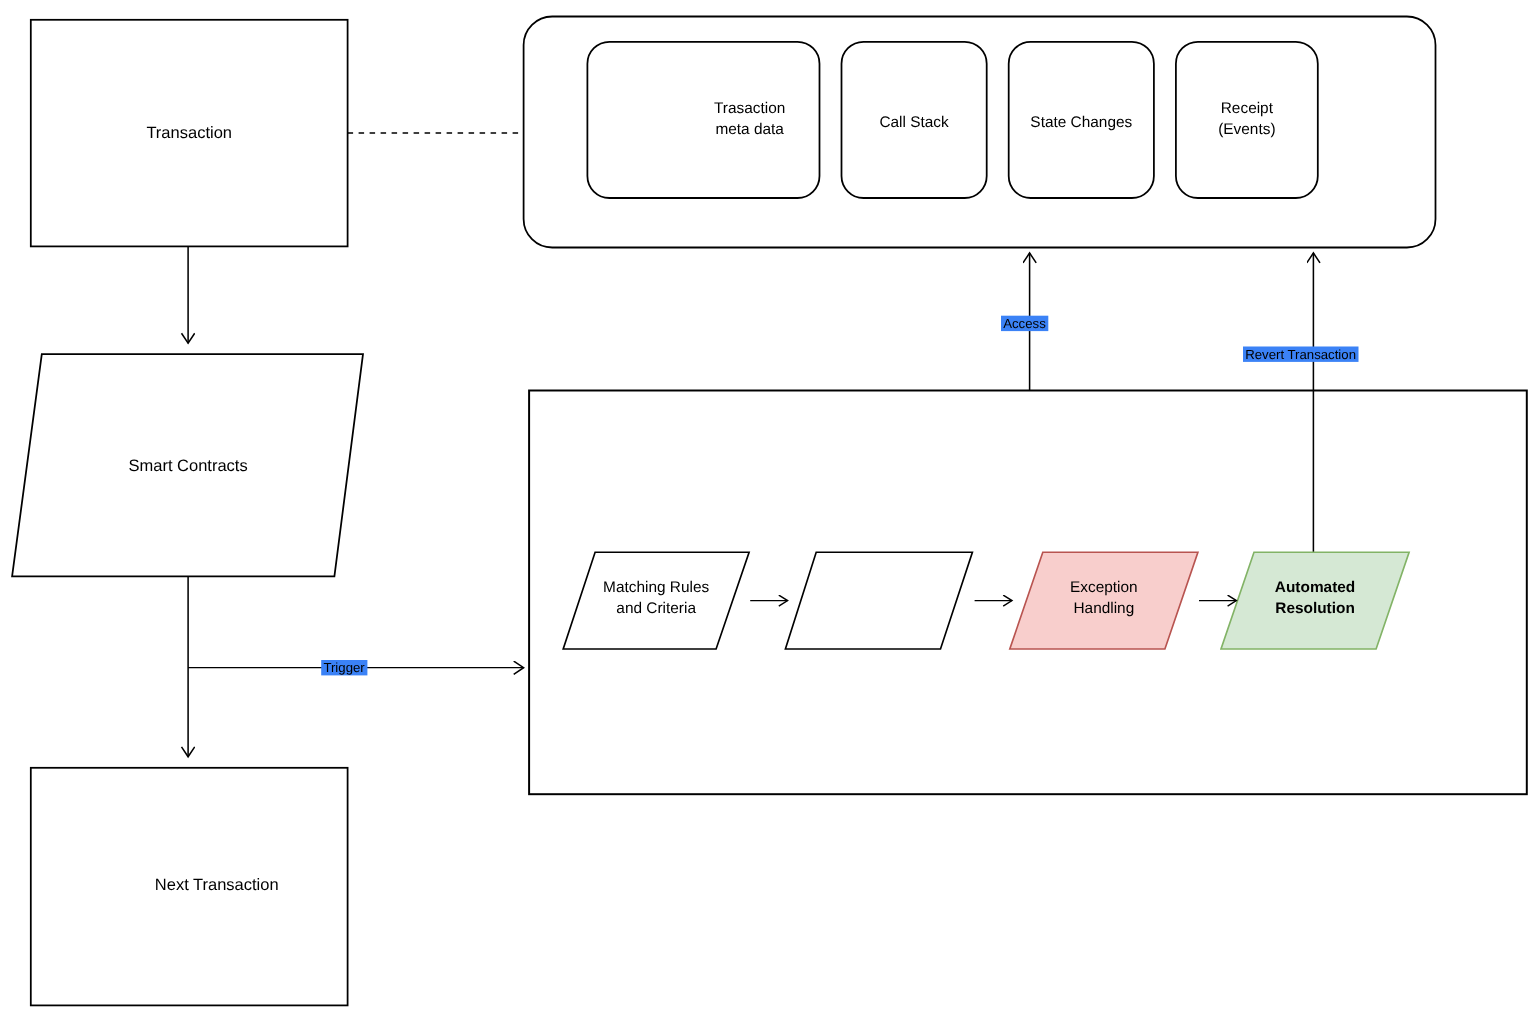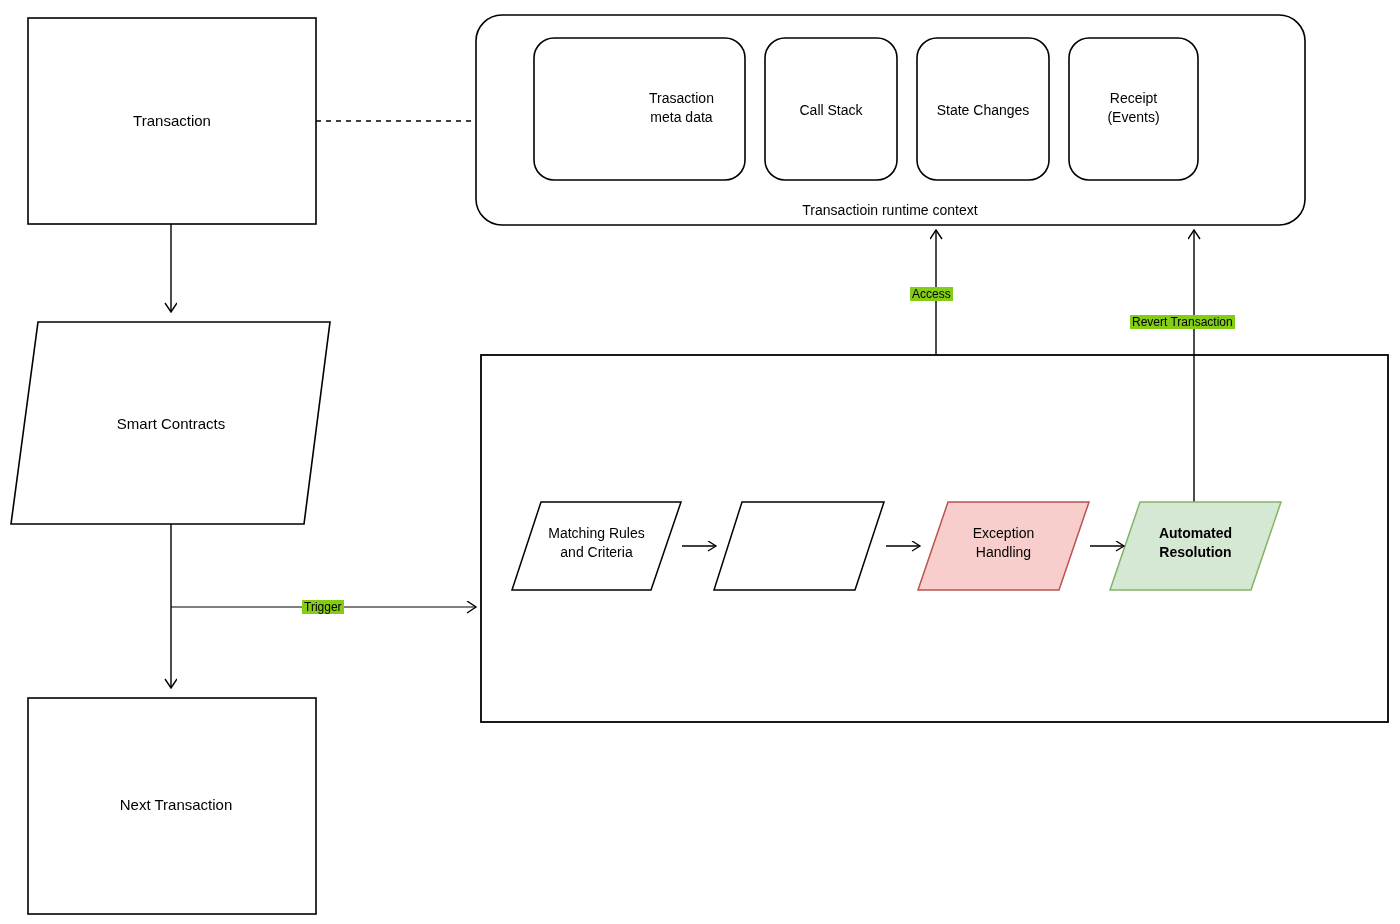--- a/index.html
+++ b/index.html
@@ -29,21 +29,21 @@
     line-height: 1.35;
     white-space: pre;
     pointer-events: none;
   }
   .n15 { font-size: 15px; }
   .n14 { font-size: 14px; }
   .bold { font-weight: bold; }
   .edge-lbl {
     position: absolute;
     font-size: 12px;
-    background: #84cc16;
+    background: #3b82f6;
     padding: 0 2px;
     white-space: nowrap;
   }
 </style>
 </head>
 <body>
 
 <div id="canvas">
 
   <svg width="1400" height="924">
@@ -90,38 +90,37 @@
 
     <line x1="682" y1="546" x2="716" y2="546" stroke="#000000" stroke-width="1.3" marker-end="url(#arrowOpenSm)"></line>
     <line x1="886" y1="546" x2="920" y2="546" stroke="#000000" stroke-width="1.3" marker-end="url(#arrowOpenSm)"></line>
     <line x1="1090" y1="546" x2="1124" y2="546" stroke="#000000" stroke-width="1.3" marker-end="url(#arrowOpenSm)"></line>
   </svg>
 
   <div class="lbl n15" style="left:28px; top:111px; width:288px;">Transaction</div>
 
   <div class="lbl n15" style="left:25px; top:414px; width:292px;">Smart Contracts</div>
 
-  <div class="lbl n15" style="left:28px; top:795px; width:296px;">Next Transaction</div>
+  <div class="lbl n15" style="left:28px; top:795px; width:296px;padding-left:21px;">Next Transaction</div>
 
   <div class="lbl n14" style="left:534px; top:89px; width:211px;margin-left:42px;">Trasaction
 meta data</div>
   <div class="lbl n14" style="left:765px; top:101px; width:132px;">Call Stack</div>
   <div class="lbl n14" style="left:913px; top:101px; width:140px;">State Changes</div>
   <div class="lbl n14" style="left:1069px; top:89px; width:129px;">Receipt
 (Events)</div>
 
-  <div class="lbl n14" style="left:690px; top:201px; width:400px;">Transactioin runtime context</div>
 
   <div class="lbl n14" style="left:512px; top:524px; width:169px;">Matching Rules
 and Criteria</div>
   <div class="lbl n14" style="left:918px; top:524px; width:171px;">Exception
 Handling</div>
   <div class="lbl n14 bold" style="left:1110px; top:524px; width:171px;">Automated
 Resolution</div>
 
 
   <div class="edge-lbl" style="left:910px; top:287px;">Access</div>
 
   <div class="edge-lbl" style="left:1130px; top:315px;">Revert Transaction</div>
 
-  <div class="edge-lbl" style="left:302px; top:600px;">Trigger</div>
+  <div class="edge-lbl" style="left:292px; top:600px;">Trigger</div>
 
 </div>
 
 </body></html>

